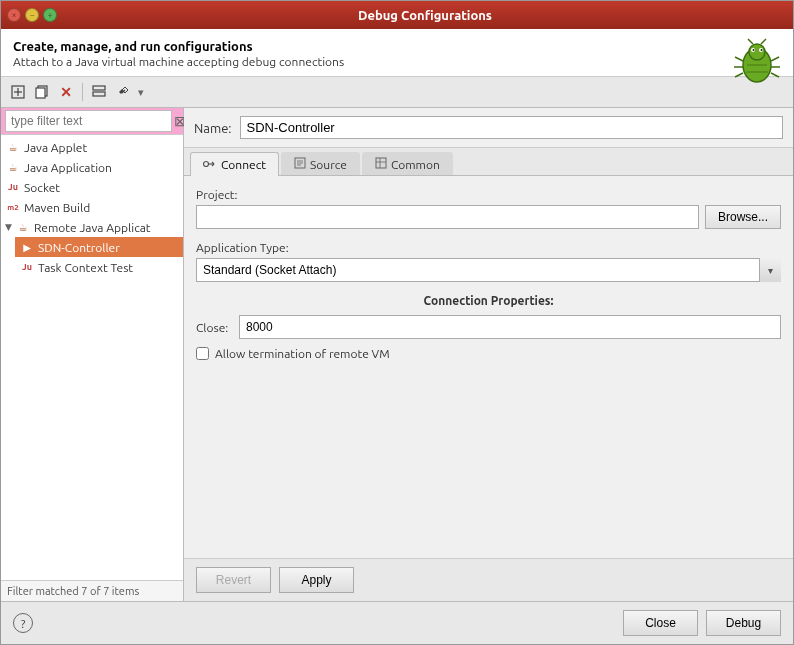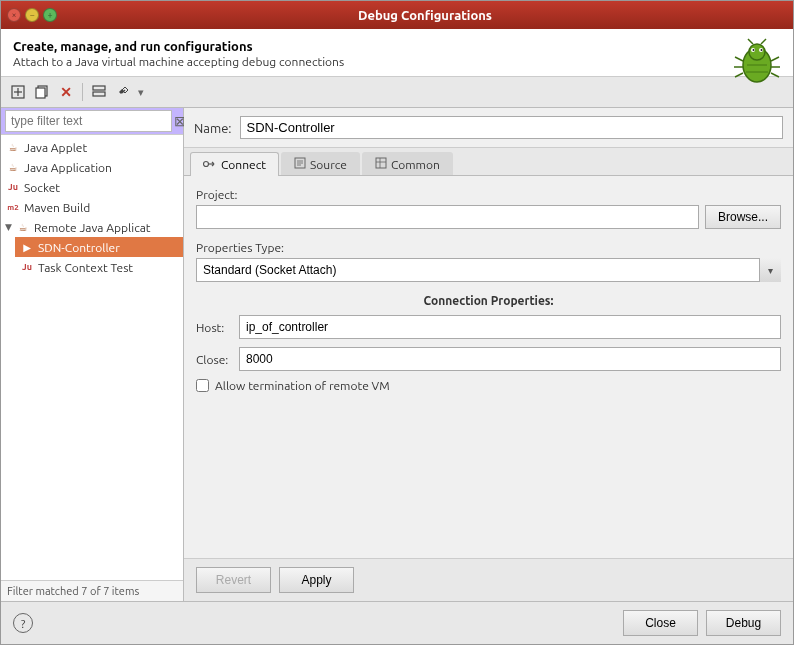--- a/index.html
+++ b/index.html
@@ -105,21 +105,21 @@
       background: #fff;
       border-right: 1px solid #bbb;
       display: flex;
       flex-direction: column;
     }
 
     .filter-box {
       display: flex;
       align-items: center;
       border-bottom: 1px solid #ccc;
-      background: #c4b5fd;
+      background: #f9a8d4;
       padding: 2px 4px;
       gap: 0;
     }
 
     .filter-input {
       flex: 1;
       border: 1px solid #bbb;
       padding: 3px 5px;
       font-size: 12px;
       color: #888;
@@ -624,38 +624,34 @@
 
         <div class="form-group">
           <label class="form-label">Project:</label>
           <div class="browse-row">
             <input class="form-control" type="text" id="project-input" style="">
             <button class="browse-btn">Browse...</button>
           </div>
         </div>
 
         <div class="form-group">
-          <label class="form-label">Properties Type:</label>
+          <label class="form-label">Application Type:</label>
           <div class="select-wrapper">
             <select id="connection-type-select">
               <option>Standard (Socket Attach)</option>
               <option>Socket Listen</option>
               <option>Shared Memory Attach</option>
             </select>
             <div class="select-arrow">▾</div>
           </div>
         </div>
 
         <div class="form-group">
           <div class="section-label">Connection Properties:</div>
 
-          <div class="host-row">
-            <span class="host-row-label">Host:</span>
-            <input class="host-input" type="text" id="host-input" value="ip_of_controller" style="">
-          </div>
 
           <div class="host-row">
             <span class="host-row-label">Close:</span>
             <input class="host-input" type="text" id="port-input" value="8000" style="">
           </div>
 
           <div class="checkbox-row">
             <input type="checkbox" id="allow-termination" style="">
             <label class="checkbox-label" for="allow-termination">Allow termination of remote VM</label>
           </div>

